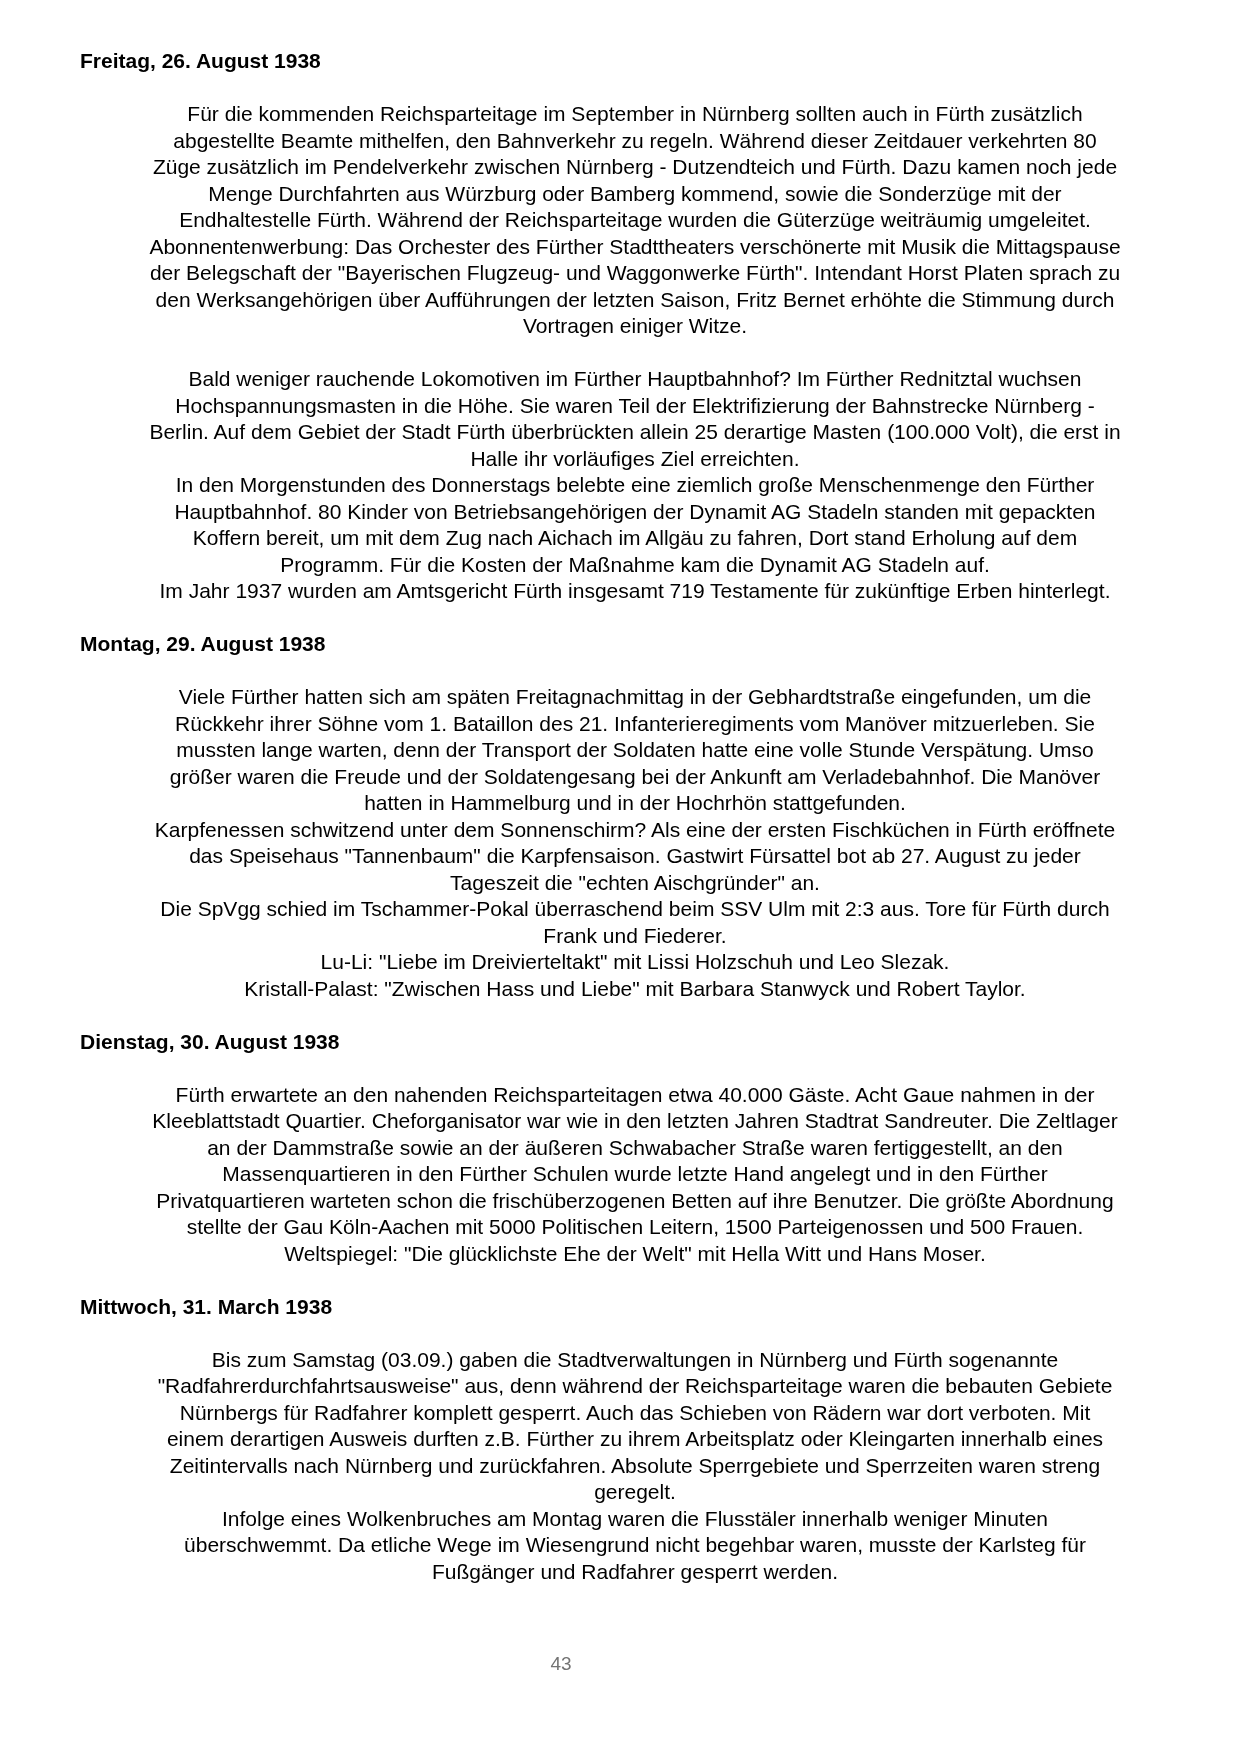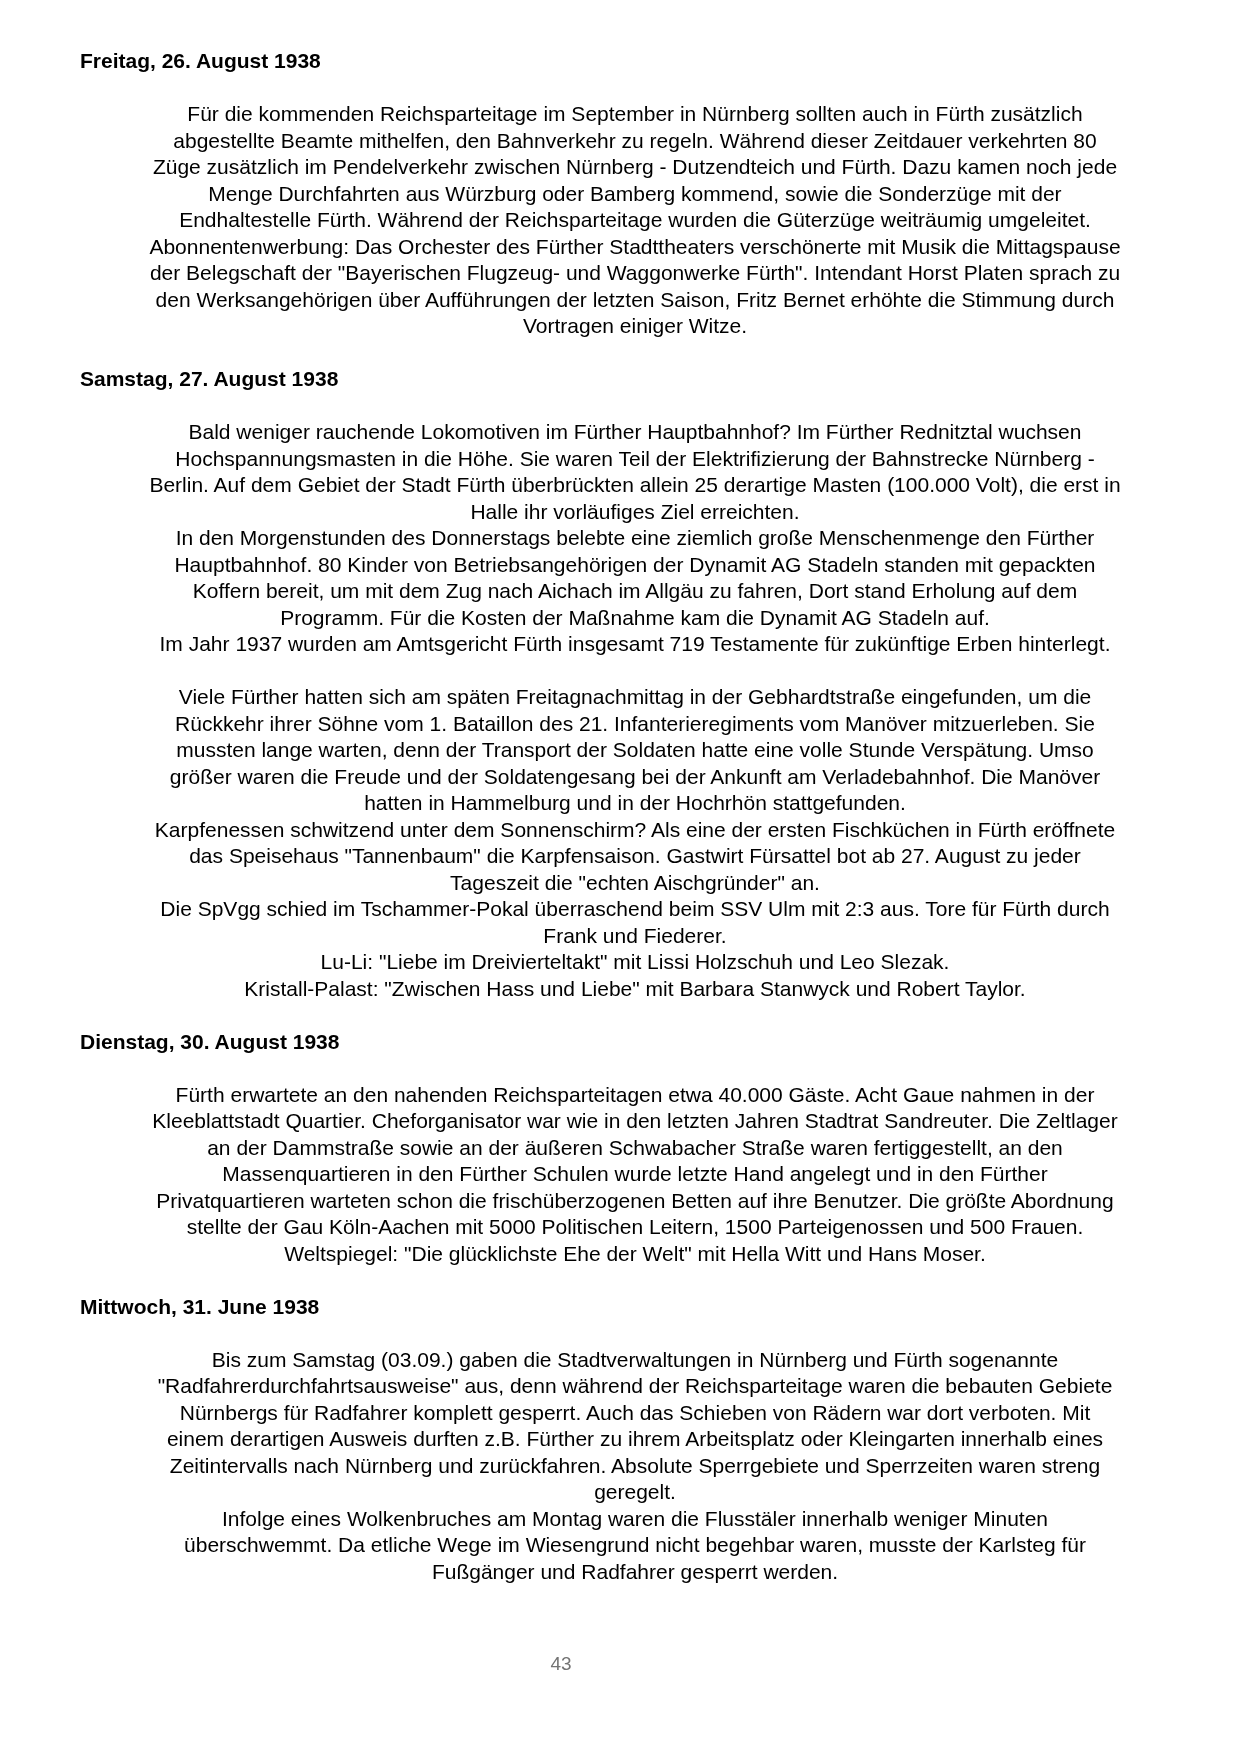--- a/index.html
+++ b/index.html
@@ -57,33 +57,33 @@
 Züge zusätzlich im Pendelverkehr zwischen Nürnberg - Dutzendteich und Fürth. Dazu kamen noch jede
 Menge Durchfahrten aus Würzburg oder Bamberg kommend, sowie die Sonderzüge mit der
 Endhaltestelle Fürth. Während der Reichsparteitage wurden die Güterzüge weiträumig umgeleitet.
 Abonnentenwerbung: Das Orchester des Fürther Stadttheaters verschönerte mit Musik die Mittagspause
 der Belegschaft der "Bayerischen Flugzeug- und Waggonwerke Fürth". Intendant Horst Platen sprach zu
 den Werksangehörigen über Aufführungen der letzten Saison, Fritz Bernet erhöhte die Stimmung durch
 Vortragen einiger Witze.</div>
   </section>
 
   <section>
-    <h2 class="entry-heading">Samstag, 27. August 1938</h2>
     <div class="entry-body">Bald weniger rauchende Lokomotiven im Fürther Hauptbahnhof? Im Fürther Rednitztal wuchsen
 Hochspannungsmasten in die Höhe. Sie waren Teil der Elektrifizierung der Bahnstrecke Nürnberg -
 Berlin. Auf dem Gebiet der Stadt Fürth überbrückten allein 25 derartige Masten (100.000 Volt), die erst in
 Halle ihr vorläufiges Ziel erreichten.
 In den Morgenstunden des Donnerstags belebte eine ziemlich große Menschenmenge den Fürther
 Hauptbahnhof. 80 Kinder von Betriebsangehörigen der Dynamit AG Stadeln standen mit gepackten
 Koffern bereit, um mit dem Zug nach Aichach im Allgäu zu fahren, Dort stand Erholung auf dem
 Programm. Für die Kosten der Maßnahme kam die Dynamit AG Stadeln auf.
 Im Jahr 1937 wurden am Amtsgericht Fürth insgesamt 719 Testamente für zukünftige Erben hinterlegt.</div>
   </section>
 
   <section>
+    <h2 class="entry-heading">Montag, 29. August 1938</h2>
     <div class="entry-body">Viele Fürther hatten sich am späten Freitagnachmittag in der Gebhardtstraße eingefunden, um die
 Rückkehr ihrer Söhne vom 1. Bataillon des 21. Infanterieregiments vom Manöver mitzuerleben. Sie
 mussten lange warten, denn der Transport der Soldaten hatte eine volle Stunde Verspätung. Umso
 größer waren die Freude und der Soldatengesang bei der Ankunft am Verladebahnhof. Die Manöver
 hatten in Hammelburg und in der Hochrhön stattgefunden.
 Karpfenessen schwitzend unter dem Sonnenschirm? Als eine der ersten Fischküchen in Fürth eröffnete
 das Speisehaus "Tannenbaum" die Karpfensaison. Gastwirt Fürsattel bot ab 27. August zu jeder
 Tageszeit die "echten Aischgründer" an.
 Die SpVgg schied im Tschammer-Pokal überraschend beim SSV Ulm mit 2:3 aus. Tore für Fürth durch
 Frank und Fiederer.
@@ -96,21 +96,21 @@
     <div class="entry-body">Fürth erwartete an den nahenden Reichsparteitagen etwa 40.000 Gäste. Acht Gaue nahmen in der
 Kleeblattstadt Quartier. Cheforganisator war wie in den letzten Jahren Stadtrat Sandreuter. Die Zeltlager
 an der Dammstraße sowie an der äußeren Schwabacher Straße waren fertiggestellt, an den
 Massenquartieren in den Fürther Schulen wurde letzte Hand angelegt und in den Fürther
 Privatquartieren warteten schon die frischüberzogenen Betten auf ihre Benutzer. Die größte Abordnung
 stellte der Gau Köln-Aachen mit 5000 Politischen Leitern, 1500 Parteigenossen und 500 Frauen.
 Weltspiegel: "Die glücklichste Ehe der Welt" mit Hella Witt und Hans Moser.</div>
   </section>
 
   <section>
-    <h2 class="entry-heading">Mittwoch, 31. June 1938</h2>
+    <h2 class="entry-heading">Mittwoch, 31. March 1938</h2>
     <div class="entry-body">Bis zum Samstag (03.09.) gaben die Stadtverwaltungen in Nürnberg und Fürth sogenannte
 "Radfahrerdurchfahrtsausweise" aus, denn während der Reichsparteitage waren die bebauten Gebiete
 Nürnbergs für Radfahrer komplett gesperrt. Auch das Schieben von Rädern war dort verboten. Mit
 einem derartigen Ausweis durften z.B. Fürther zu ihrem Arbeitsplatz oder Kleingarten innerhalb eines
 Zeitintervalls nach Nürnberg und zurückfahren. Absolute Sperrgebiete und Sperrzeiten waren streng
 geregelt.
 Infolge eines Wolkenbruches am Montag waren die Flusstäler innerhalb weniger Minuten
 überschwemmt. Da etliche Wege im Wiesengrund nicht begehbar waren, musste der Karlsteg für
 Fußgänger und Radfahrer gesperrt werden.</div>
   </section>

